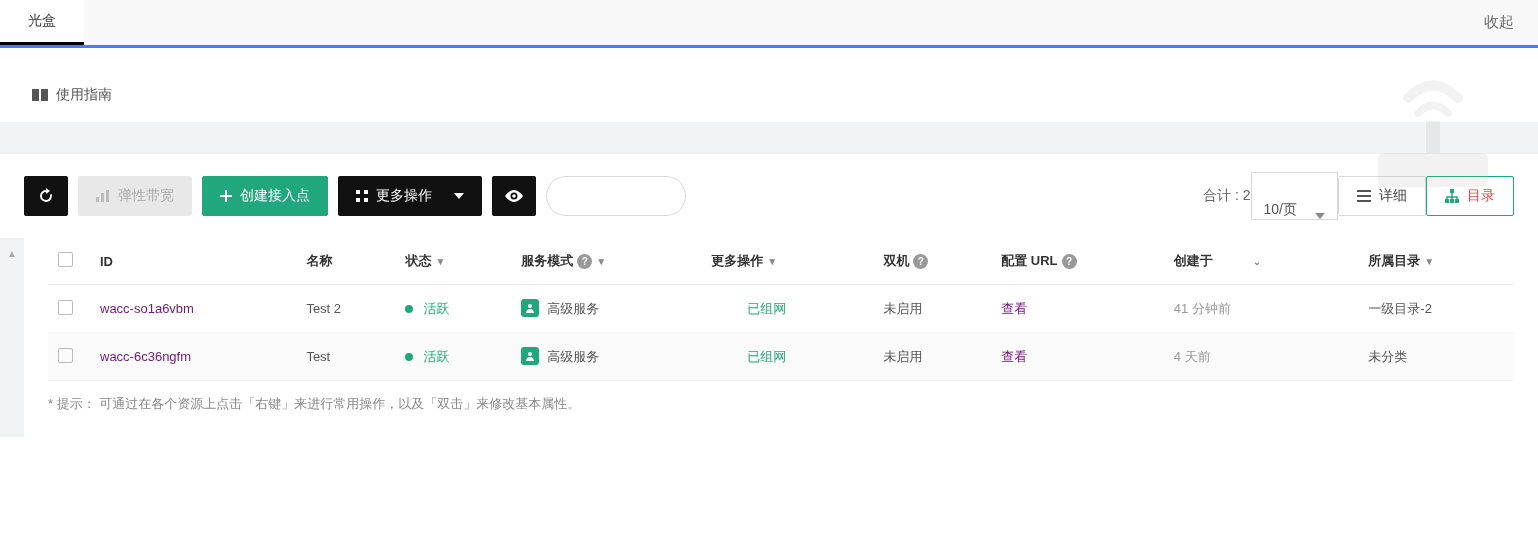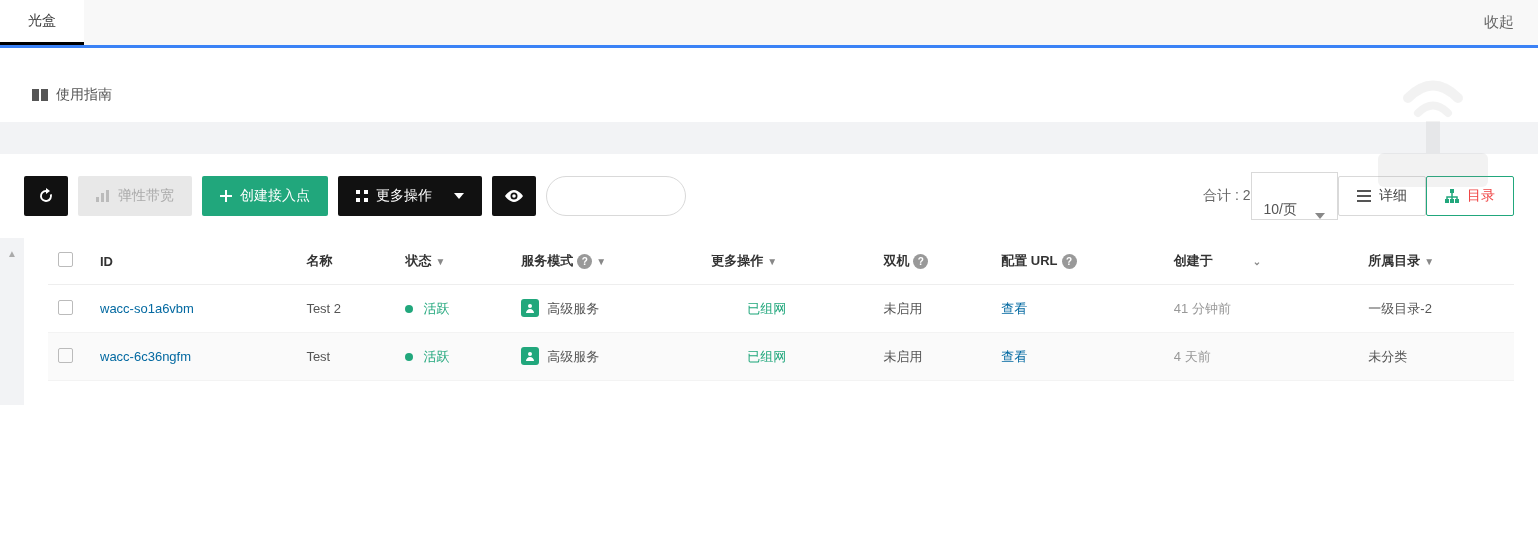--- a/index.html
+++ b/index.html
@@ -26,21 +26,21 @@
 .toolbar-right { margin-left:auto; display:flex; align-items:center; }
 .total-text { color:#666; }
 .pagesize { height:48px; border:1px solid #d9d9d9; padding:0 12px; display:flex; align-items:flex-end; gap:18px; cursor:pointer; color:#555; background:#fff; }
 .content-wrap { display:flex; align-items:flex-start; }
 .side-gutter { width:24px; background:#f2f3f5; align-self:stretch; display:flex; justify-content:center; padding-top:10px; color:#aaa; font-size:10px; }
 .table-area { flex:1; padding:0 24px 24px 0; margin-left:24px; }
 table { width:100%; border-collapse:collapse; }
 thead th { text-align:left; padding:14px 10px; color:#333; font-weight:600; font-size:13px; border-bottom:1px solid #eee; }
 tbody td { padding:14px 10px; color:#555; font-size:13px; border-bottom:1px solid #f3f3f3; }
 tbody tr:nth-child(even) { background:#fafafa; }
-.link { color:#0369a1; cursor:pointer; }
+.link { color:#701a75; cursor:pointer; }
 .status-dot { display:inline-block; width:8px; height:8px; border-radius:50%; background:#21a77c; margin-right:10px; }
 .status-active { color:#21a77c;margin-top:32px; }
 .badge-icon { display:inline-flex; width:18px; height:18px; background:#21a77c; color:#fff; border-radius:3px; font-size:11px; align-items:center; justify-content:center; margin-right:8px; }
 .net-status { color:#21a77c;margin-left:36px; }
 .help-icon { display:inline-flex; width:15px; height:15px; border-radius:50%; background:#999; color:#fff; font-size:10px; align-items:center; justify-content:center; margin-left:4px; }
 .sort-icon { margin-left:4px; color:#888; font-size:10px; }
 .muted { color:#999; }
 .hint { margin-top:14px; color:#888; font-size:13px; }
 .checkbox-box { width:15px; height:15px; border:1.5px solid #bbb; border-radius:2px; display:inline-block; cursor:pointer; }
 svg { display:block; }
@@ -216,14 +216,15 @@
                 </svg>
               </span><span>高级服务</span></td>
           <td><span class="net-status">已组网</span></td>
           <td>未启用</td>
           <td><span class="link">查看</span></td>
           <td class="muted">4 天前</td>
           <td>未分类</td>
         </tr>
       </tbody>
     </table>
+    <div class="hint">* 提示： 可通过在各个资源上点击「右键」来进行常用操作，以及「双击」来修改基本属性。</div>
   </div>
 </div>
 
 </body></html>

